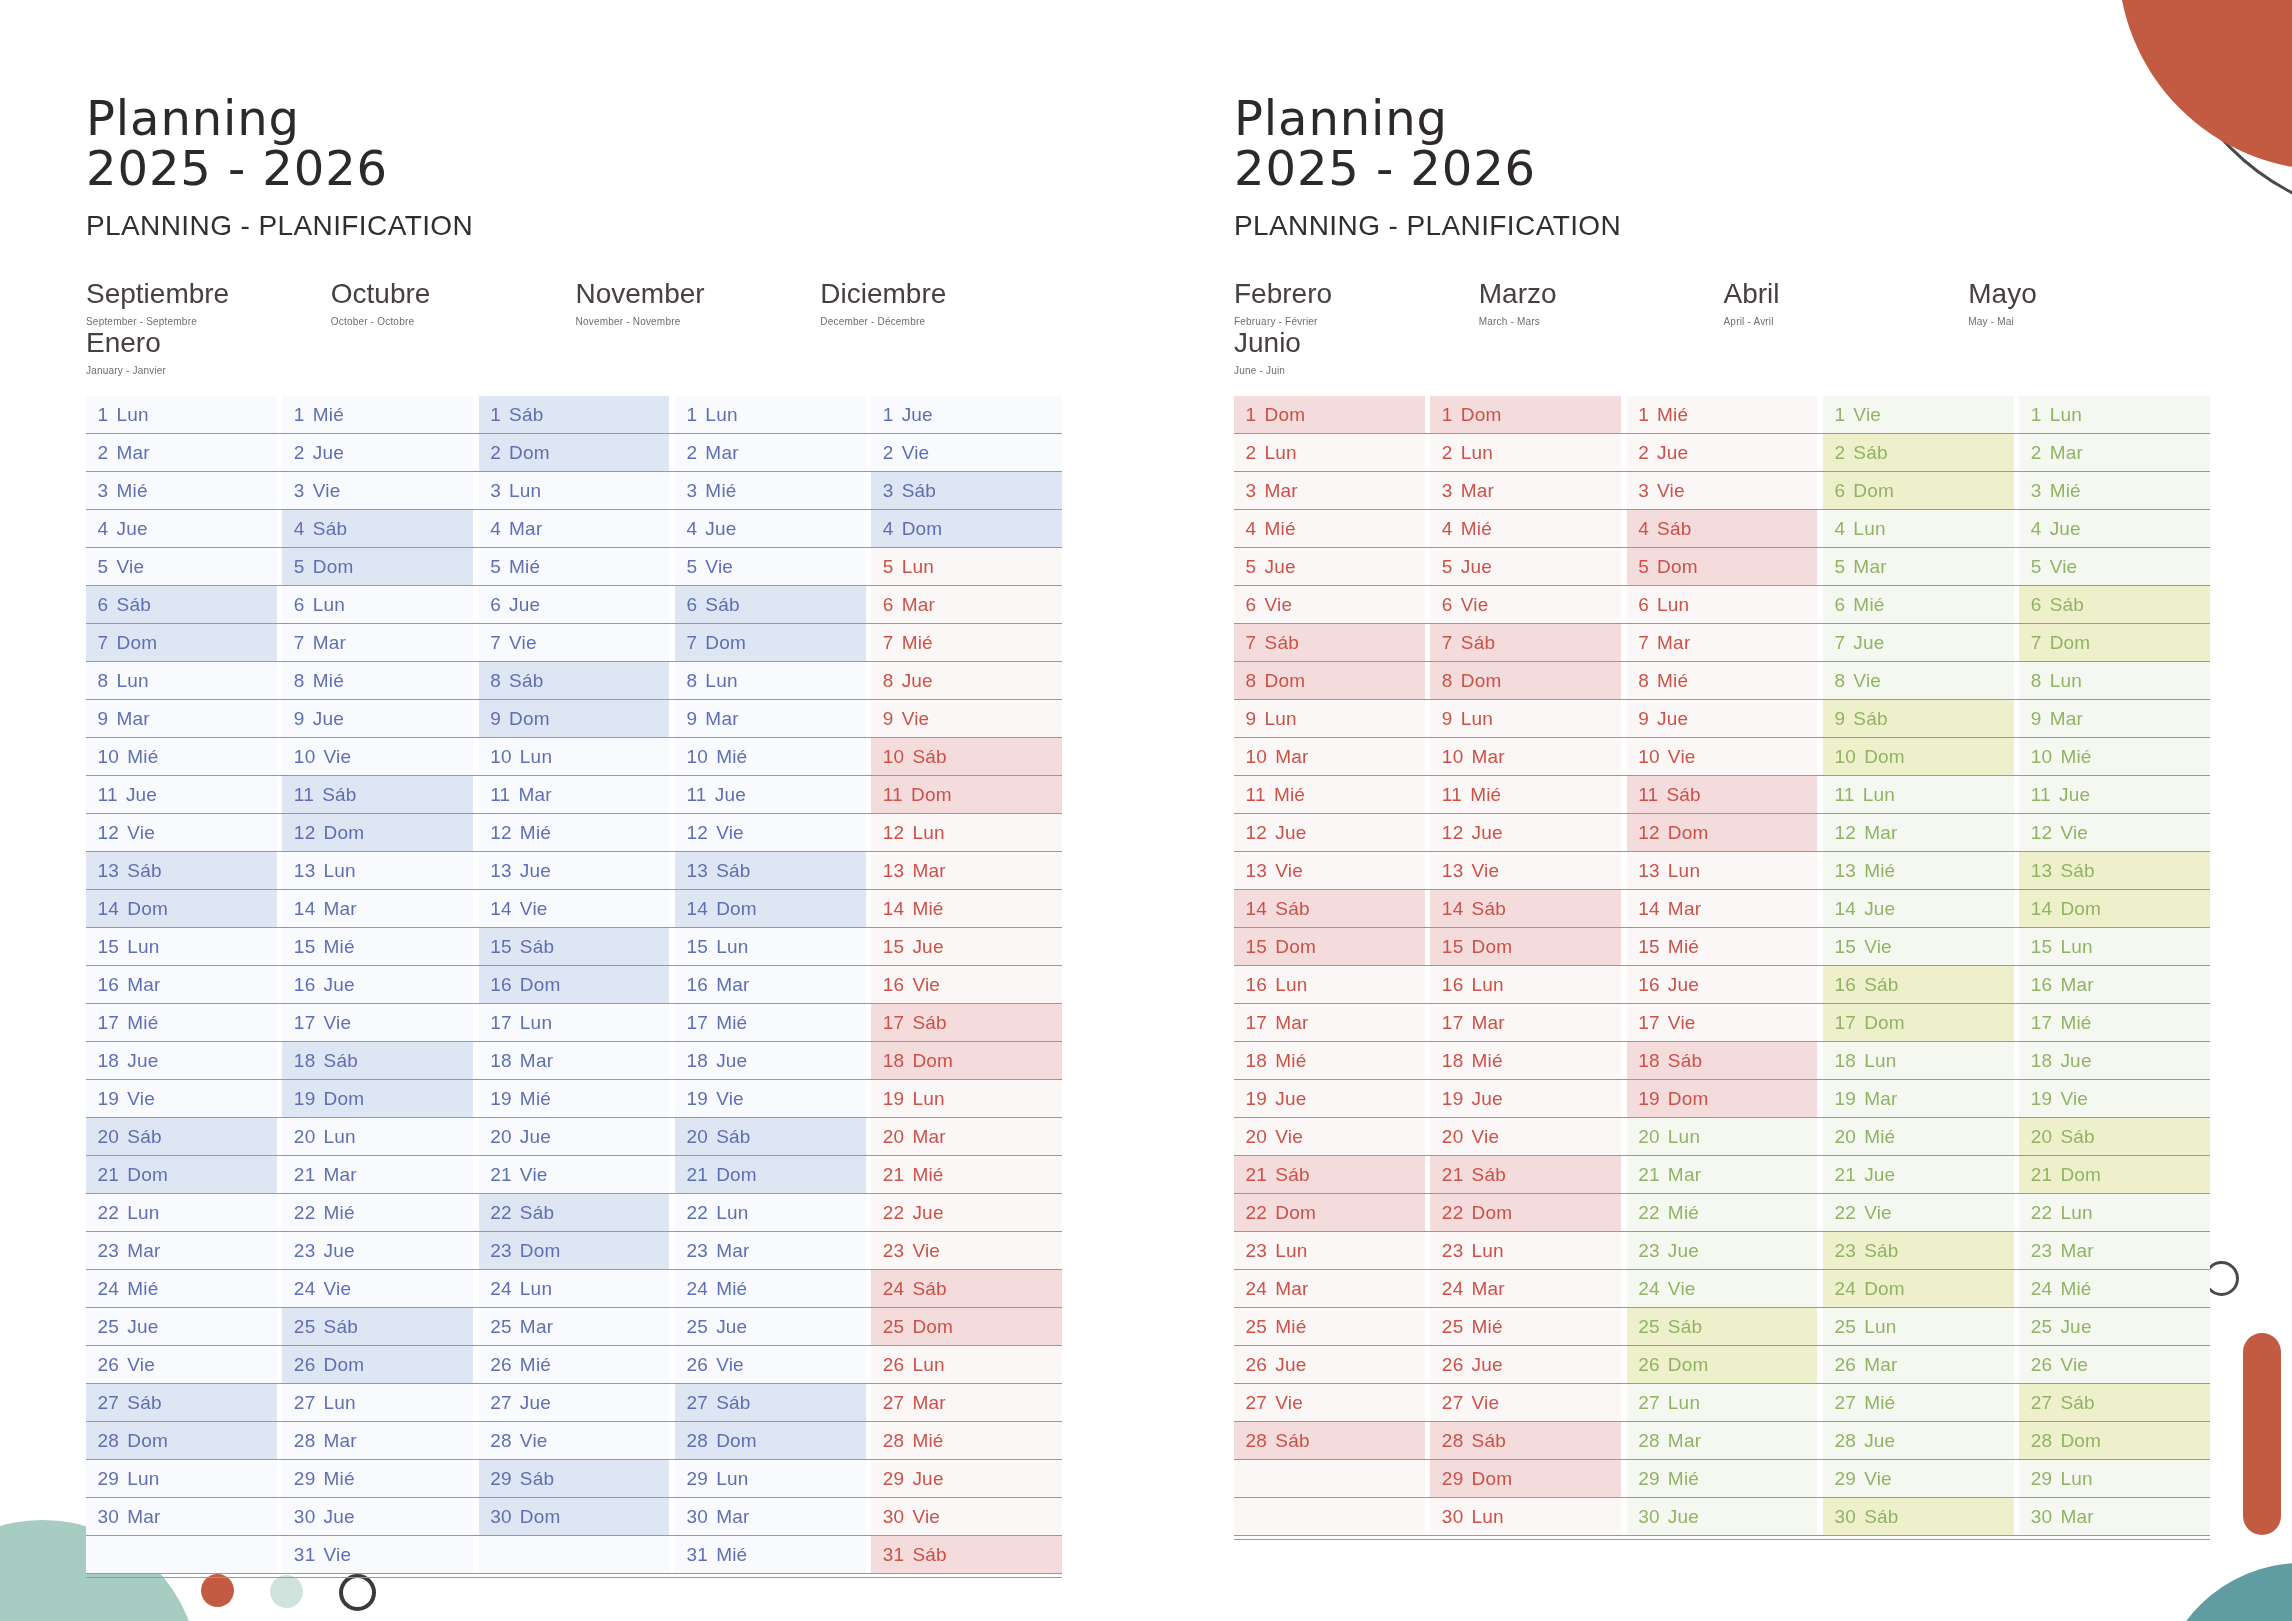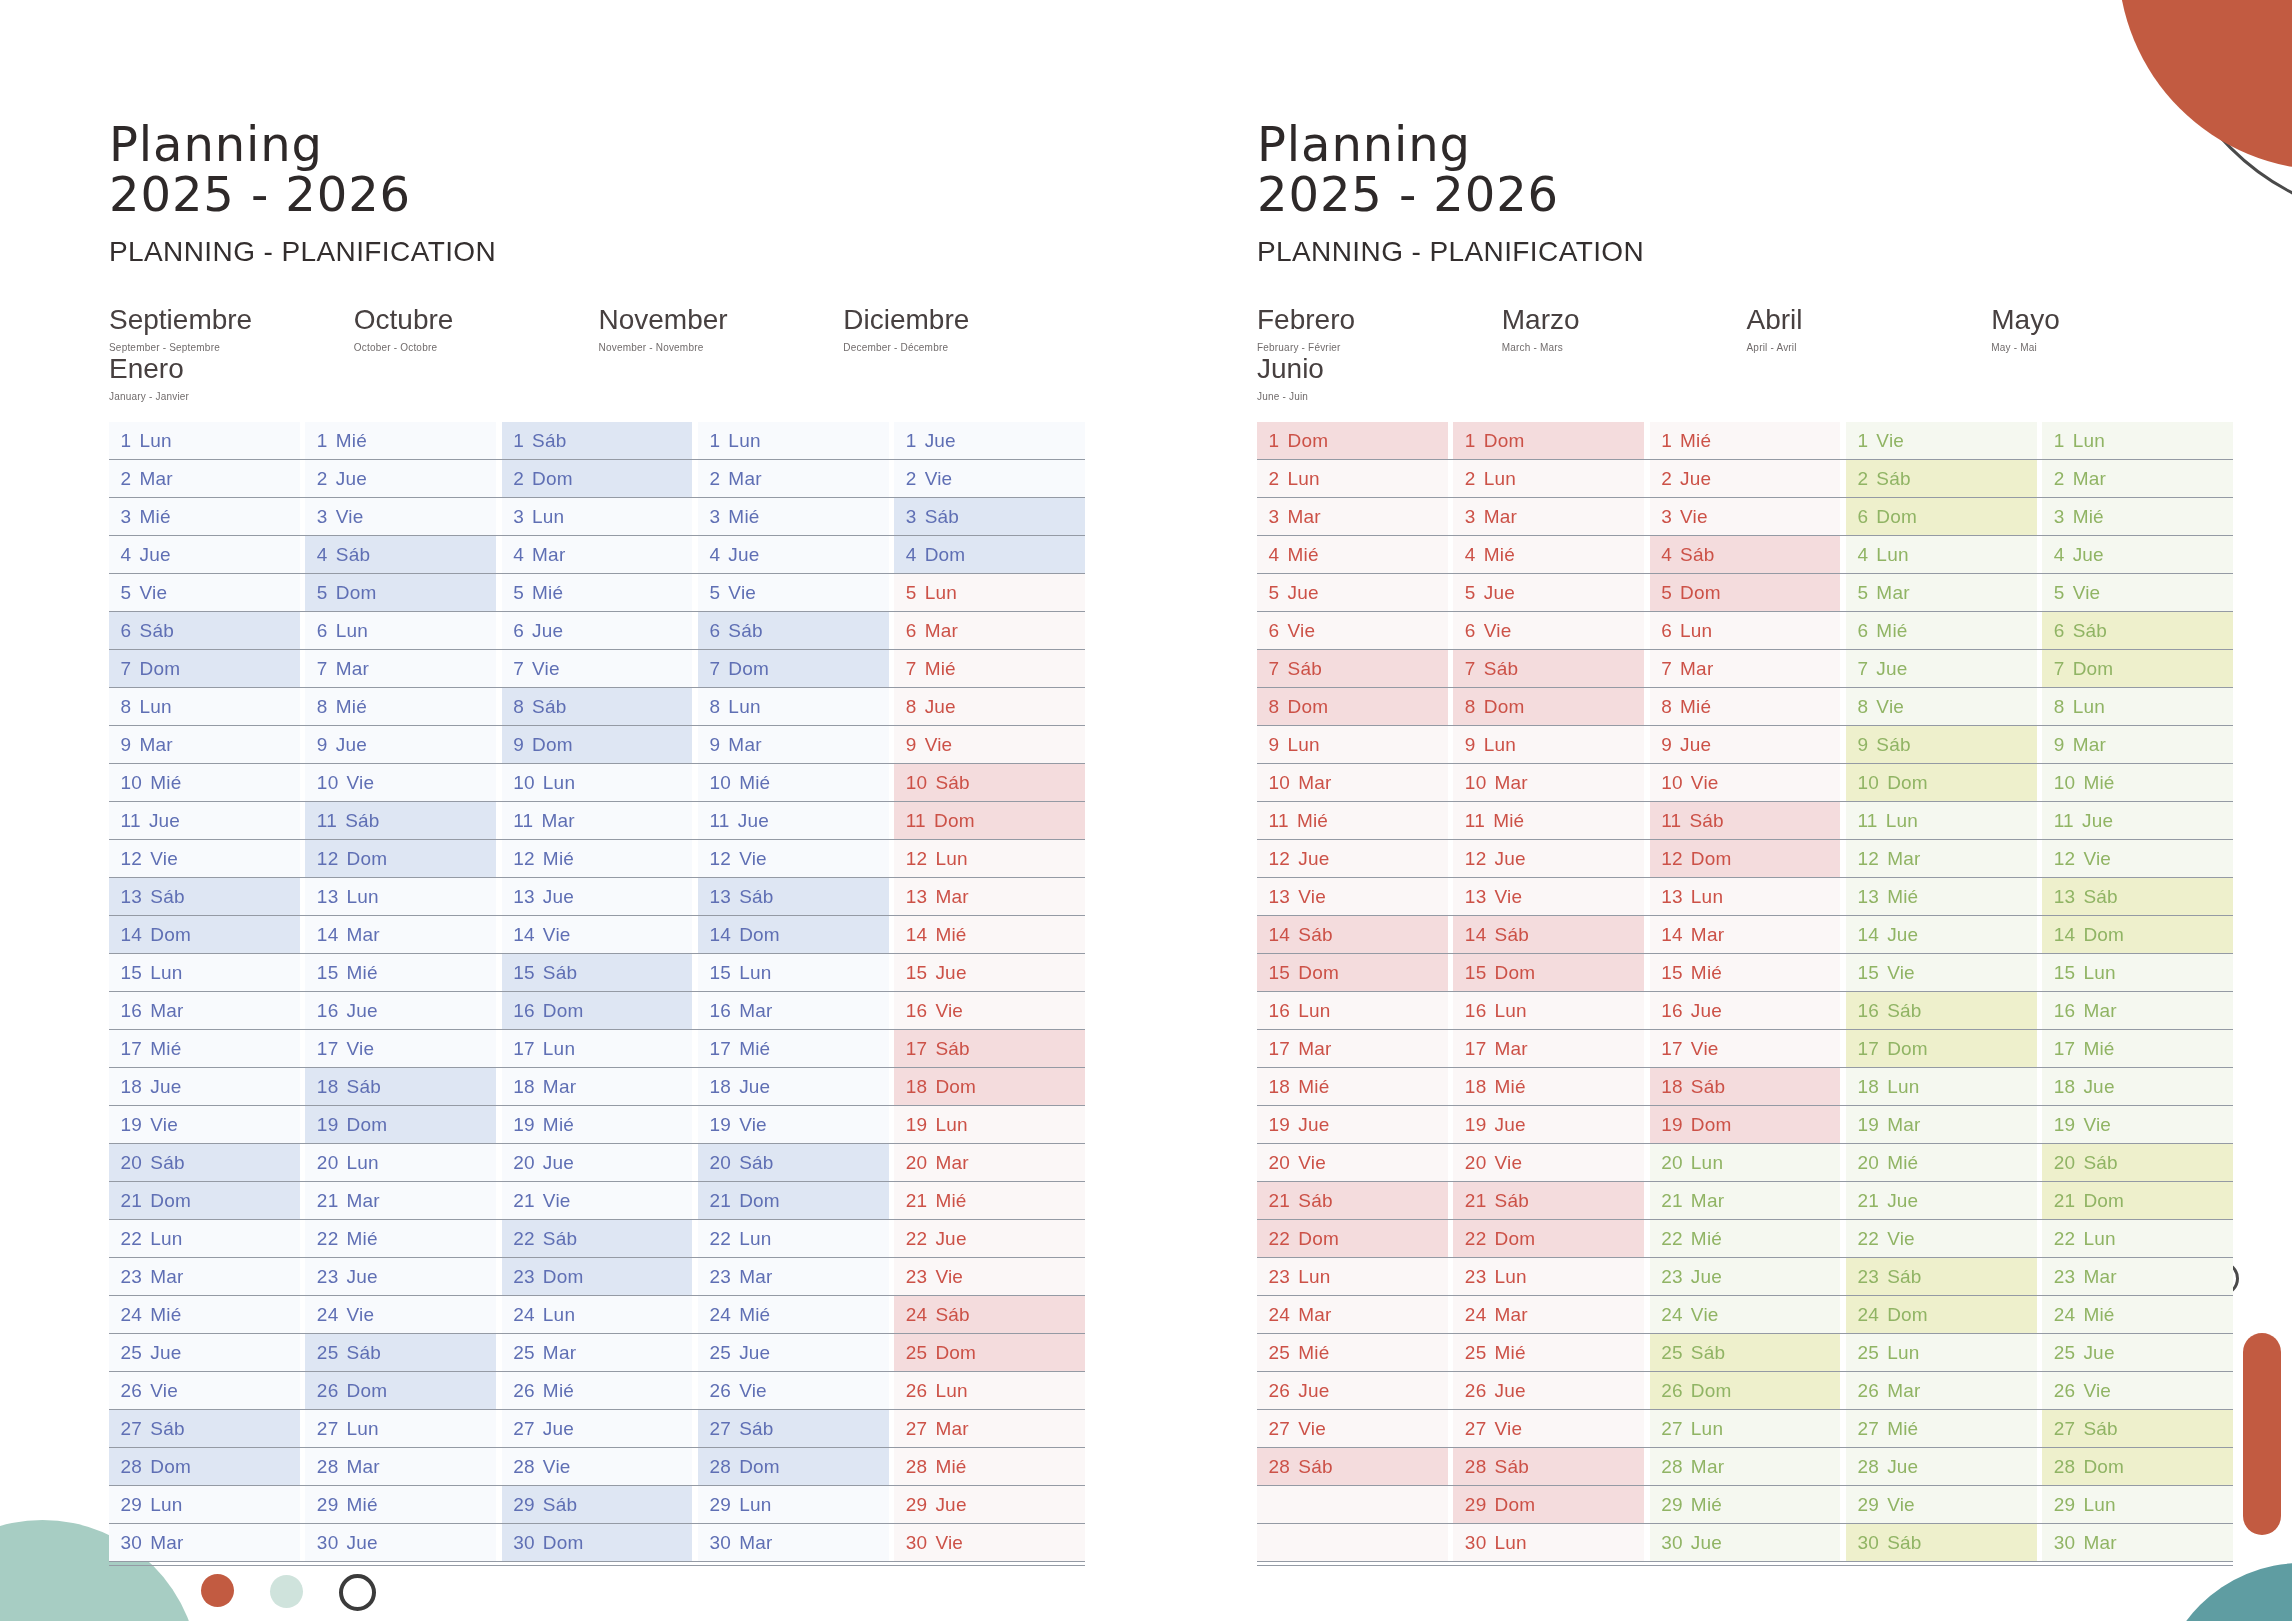--- a/index.html
+++ b/index.html
@@ -22,21 +22,21 @@
   .bl-circle{left:-114px;top:1520px;width:313px;height:313px;background:var(--sage);}
   .br-circle{left:2158px;top:1563px;width:287px;height:287px;background:var(--teal);}
   .dot{position:absolute;width:33px;height:33px;border-radius:50%;}
   .dot1{left:201px;top:1574px;background:var(--terracotta);}
   .dot2{left:270px;top:1575px;background:var(--pale-teal);}
   .dot3{left:339px;top:1574px;width:29px;height:29px;background:#ffffff;border:4.5px solid #3b3b3b;}
   .side-ring{left:2204px;top:1261px;width:29px;height:29px;border:3.6px solid var(--ring);
              background:#fff;border-radius:50%;}
   .side-pill{left:2243px;top:1333px;width:38px;height:202px;border-radius:19px;background:var(--terracotta);}
   
-  .page{position:absolute;top:120px;width:976px;z-index:1;margin-left:23px;}
+  .page{position:absolute;top:94px;width:976px;z-index:1;}
   .page-left{left:86px;}
   .page-right{left:1234px;}
   .title{font-family:"DejaVu Sans",sans-serif;font-size:48px;line-height:1.04;
          color:var(--ink);letter-spacing:0.9px;font-weight:400;}
   .caps{margin-top:16px;font-size:28px;letter-spacing:0.4px;color:#332e2e;}
   .months{margin-top:36px;display:grid;grid-template-columns:repeat(4,1fr);column-gap:3px;}
   .month-name{font-size:28px;color:var(--month-ink);}
   .month-sub{margin-top:6.3px;font-size:10px;letter-spacing:0.2px;color:var(--sub-ink);}
   .cal-table{margin-top:19.7px;text-align:right;}
   .cal-row{display:grid;grid-template-columns:repeat(5,1fr);column-gap:5.4px;
@@ -295,20 +295,27 @@
           <div class="cell c-b t-b">29 Lun</div>
           <div class="cell c-r t-r">29 Jue</div>
         </div>
         <div class="cal-row">
           <div class="cell c-b t-b">30 Mar</div>
           <div class="cell c-b t-b">30 Jue</div>
           <div class="cell c-b t-b wk-b">30 Dom</div>
           <div class="cell c-b t-b">30 Mar</div>
           <div class="cell c-r t-r">30 Vie</div>
         </div>
+        <div class="cal-row">
+          <div class="cell c-b t-b"></div>
+          <div class="cell c-b t-b">31 Vie</div>
+          <div class="cell c-b t-b"></div>
+          <div class="cell c-b t-b">31 Mié</div>
+          <div class="cell c-r t-r wk-r">31 Sáb</div>
+        </div>
       </div>
     <div class="bottom-rule"></div>
   </div>
 
   <div class="page page-right">
     <div class="title">
       <div>Planning</div>
       <div>2025 - 2026</div>
     </div>
     <div class="caps">PLANNING - PLANIFICATION</div>

